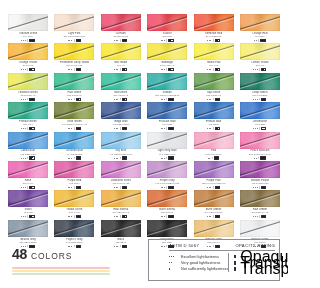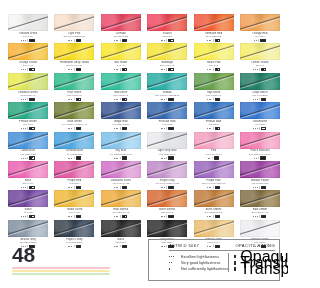--- a/index.html
+++ b/index.html
@@ -79,21 +79,21 @@
   .op{width:5.4px;height:3.1px;border:.5px solid #2f2f36;box-sizing:border-box;}
   .op.opaque{background:#1d1d22;}
   .op.transparent{background:#ffffff;}
   .op.translucent{
     background:linear-gradient(135deg,#1d1d22 0 52%,#ffffff 52% 100%);
   }
 
   
   #count{position:absolute;left:12px;top:246px;}
   #count .row{display:flex;align-items:baseline;gap:4px;}
-  #count .num{font-size:21px;font-weight:700;color:#2b2b30;letter-spacing:-.3px;line-height:17px;}
+  #count .num{font-size:14px;font-weight:700;color:#2b2b30;letter-spacing:-.3px;line-height:17px;}
   #count .word{font-size:8.5px;color:#3a3a40;letter-spacing:.9px;line-height:9px;}
   #rules{margin-top:4px;width:98px;}
   #rules div{height:1.7px;margin-bottom:1.3px;border-radius:1px;}
 
   
   #legend{
     position:absolute;left:148px;top:239px;
     width:132px;height:42px;
     border:.6px solid #8d8d95;
     box-sizing:border-box;
@@ -1172,20 +1172,21 @@
             <div class="sep"></div>
             <div class="op opaque"></div>
           </div>
         </div>
       </div>
     </div>
 
   <div id="count">
     <div class="row">
       <span class="num">48</span>
+      <span class="word">COLORS</span>
     </div>
     <div id="rules">
         <div style="background: rgb(246, 198, 206);"></div>
         <div style="background: rgb(251, 231, 168);"></div>
         <div style="background: rgb(205, 234, 192);"></div>
       </div>
   </div>
 
   <div id="legend">
     <div class="lhead">

